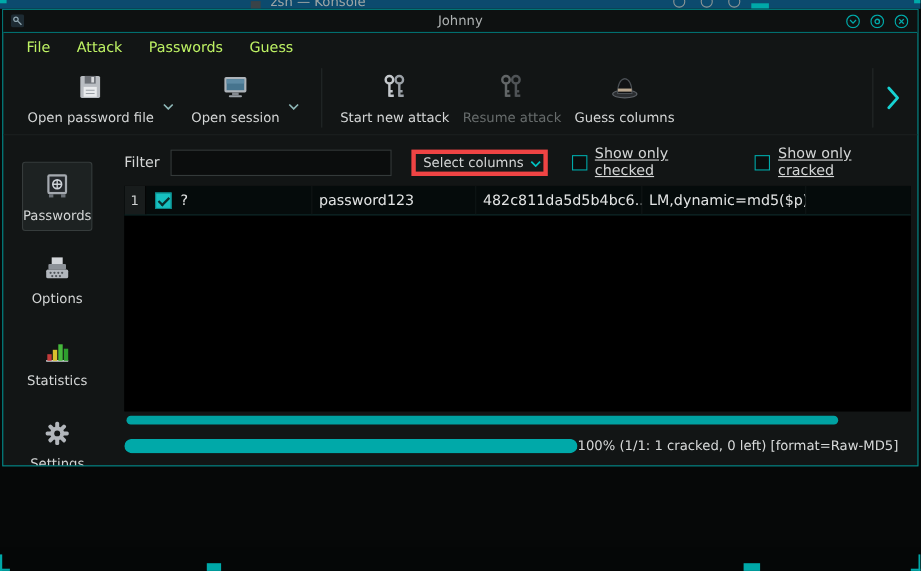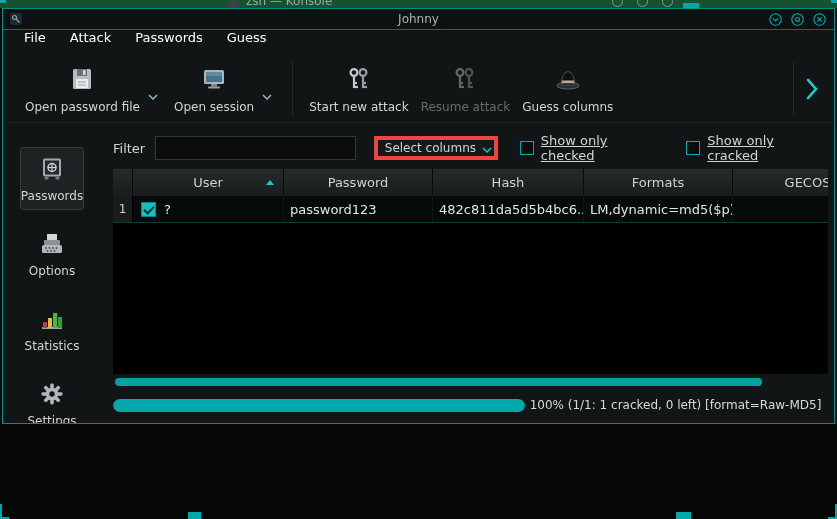--- a/index.html
+++ b/index.html
@@ -1,21 +1,21 @@
 <!DOCTYPE html>
 <html><head>
 <meta charset="utf-8">
 <style>
   *{box-sizing:border-box;margin:0;padding:0}
   html,body{width:837px;height:519px;overflow:hidden;background:#060808;
     font-family:"DejaVu Sans","Liberation Sans",sans-serif;}
   .screen{position:relative;width:837px;height:519px;}
 
   
-  .bg-top{position:absolute;left:0;top:0;width:100%;height:8px;background:#14532d;overflow:hidden;}
+  .bg-top{position:absolute;left:0;top:0;width:100%;height:8px;background:#0c4a6e;overflow:hidden;}
   .bg-title{position:absolute;left:246px;top:-6px;font-size:12px;color:#9fa6a6;white-space:nowrap;}
   .bg-app-icon{position:absolute;left:228px;top:1px;width:9px;height:7px;background:#3a4348;}
   .bg-btn{position:absolute;top:-4px;width:11px;height:11px;border:1px solid #8d9696;border-radius:50%;}
   .bg-b1{right:214px}.bg-b2{right:189px}.bg-b3{right:164px}
   .teal{background:#00a9a9;}
   .bg-top-edge-l{position:absolute;left:0;top:0;width:6px;height:3px;}
   .bg-top-edge-r{position:absolute;right:0;top:0;width:6px;height:3px;}
   .bg-top-frag{position:absolute;right:138px;top:3px;width:16px;height:5px;}
   .bg-bottom{position:absolute;left:0;top:498px;width:100%;height:21px;background:#050707;overflow:hidden;}
   .bb-l1{position:absolute;left:0;bottom:0;width:2px;height:15px;}
@@ -28,22 +28,22 @@
   
   .window{position:absolute;left:2px;top:8px;width:833px;height:416px;background:#121515;
     border:1px solid #018c8c;display:flex;flex-direction:column;}
   .titlebar{position:relative;height:21px;flex:none;background:#0e1111;border-bottom:1px solid #016f6f;
     display:flex;align-items:center;}
   .title{position:absolute;left:0;right:0;text-align:center;font-size:12px;color:#aeb2b2;}
   .app-icon{margin-left:7px;z-index:1;display:inline-flex}
   .winbtns{position:absolute;right:8px;top:4px;display:flex;gap:9px;z-index:1}
   .winbtn{display:inline-flex;cursor:default}
 
-  .menubar{height:26px;flex:none;display:flex;padding-left:21px;gap:24px;
-    font-size:13px;color:#ffffff;}
+  .menubar{height:26px;flex:none;display:flex;align-items:center;padding-left:21px;gap:24px;
+    font-size:13px;color:#bef264;}
 
   .toolbar{height:67px;flex:none;display:flex;align-items:center;border-bottom:1px solid #1c2020;
     padding-left:16px;}
   .tool{display:flex;flex-direction:column;align-items:center;justify-content:center;gap:7px;padding:0 6px;}
   .ticon{height:28px;display:flex;align-items:center;}
   .tlabel{font-size:12px;color:#d4d6d6;white-space:nowrap;}
   .tool.disabled .tlabel{color:#676c6c}
   .tool.disabled .ticon{opacity:.45}
   .tdrop{margin:16px 10px 0 2px;display:inline-flex}
   .tsep{width:1px;height:54px;background:#242929;margin:0 10px;}
@@ -93,21 +93,21 @@
   .rowcbox.checked::after{content:"";position:absolute;left:2px;top:3px;width:8px;height:4px;
     border-left:2px solid #09302f;border-bottom:2px solid #09302f;transform:rotate(-45deg);}
   .tbody-empty{flex:1;background:#000;}
 
   .hscroll{height:8px;flex:none;margin:4px 0 7px;position:relative;}
   .hthumb{position:absolute;left:2px;top:0;height:8px;width:90.5%;background:#00a2a2;border-radius:4px;}
 
   .status-row{height:24px;flex:none;display:flex;align-items:center;}
   .ptrack{width:412px;height:13px;border-radius:7px;background:#0c3535;overflow:hidden;flex:none;}
   .pfill{height:100%;background:#00a9a9;border-radius:7px;width:0;}
-  .ptext{flex:1;text-align:center;font-size:12px;color:#d8dada;padding-right:2px;white-space:nowrap;}
+  .ptext{flex:1;text-align:left;font-size:12px;color:#d8dada;padding-right:2px;white-space:nowrap;}
 </style>
 </head>
 <body>
 
 <div class="screen">
 
   <div class="bg-top">
     <div class="bg-top-edge-l teal"></div>
     <div class="bg-top-edge-r teal"></div>
     <span class="bg-app-icon"></span>
@@ -342,39 +342,20 @@
             <span class="cbox"></span>
             <span>Show only checked</span>
           </div>
           <div class="cbgroup">
             <span class="cbox"></span>
             <span>Show only cracked</span>
           </div>
         </div>
 
         <div class="tablewrap">
-          <div class="thead">
-            <div class="hc hc-gutter"></div>
-            <div class="hc col-user">
-              <span>User</span>
-              <span class="sort-up"></span>
-            </div>
-            <div class="hc col-pwd">
-              <span>Password</span>
-            </div>
-            <div class="hc col-hash">
-              <span>Hash</span>
-            </div>
-            <div class="hc col-fmt">
-              <span>Formats</span>
-            </div>
-            <div class="hc col-gecos">
-              <span>GECOS</span>
-            </div>
-          </div>
 
           <div class="trow">
             <div class="bc bc-gutter">1</div>
             <div class="bc col-user">
               <span class="rowcbox checked"></span>
               <span>?</span>
             </div>
             <div class="bc col-pwd">password123</div>
             <div class="bc col-hash">482c811da5d5b4bc6...</div>
             <div class="bc col-fmt">LM,dynamic=md5($p)...</div>

